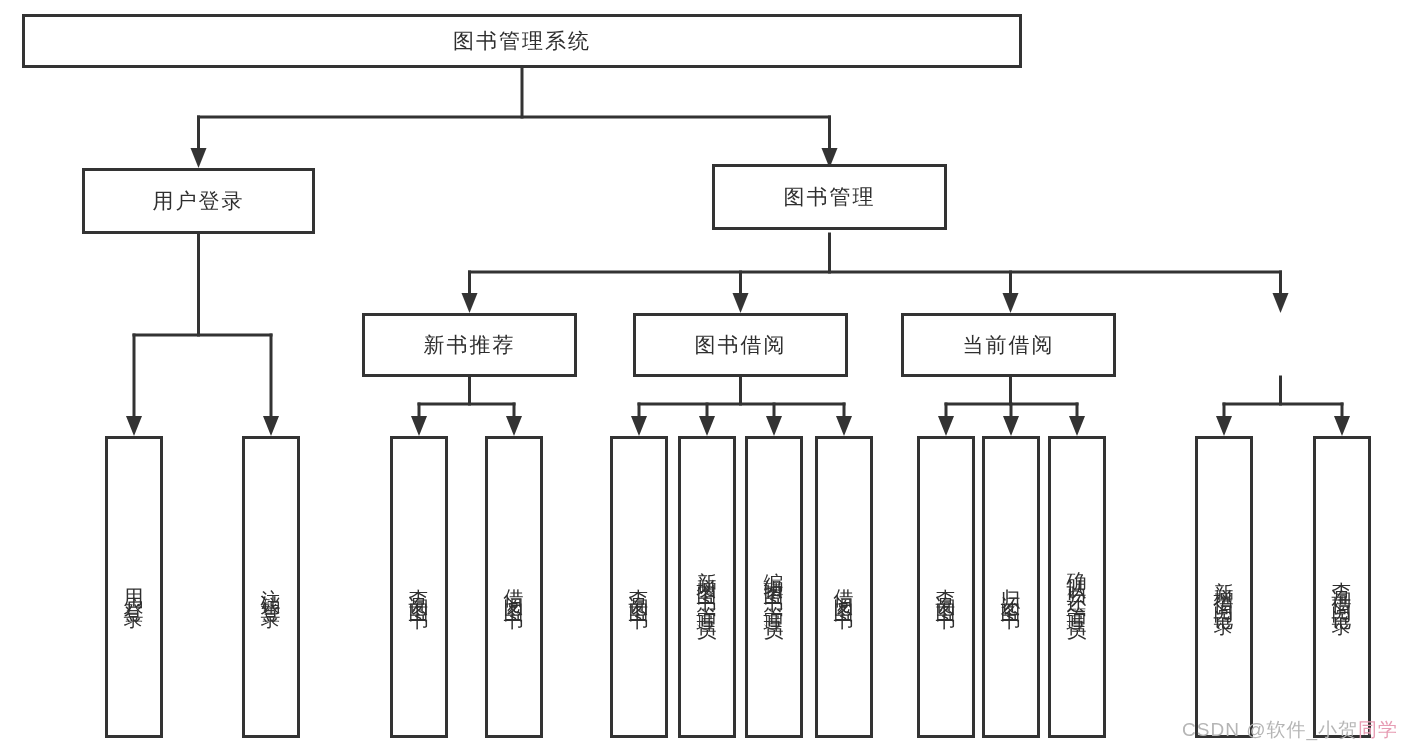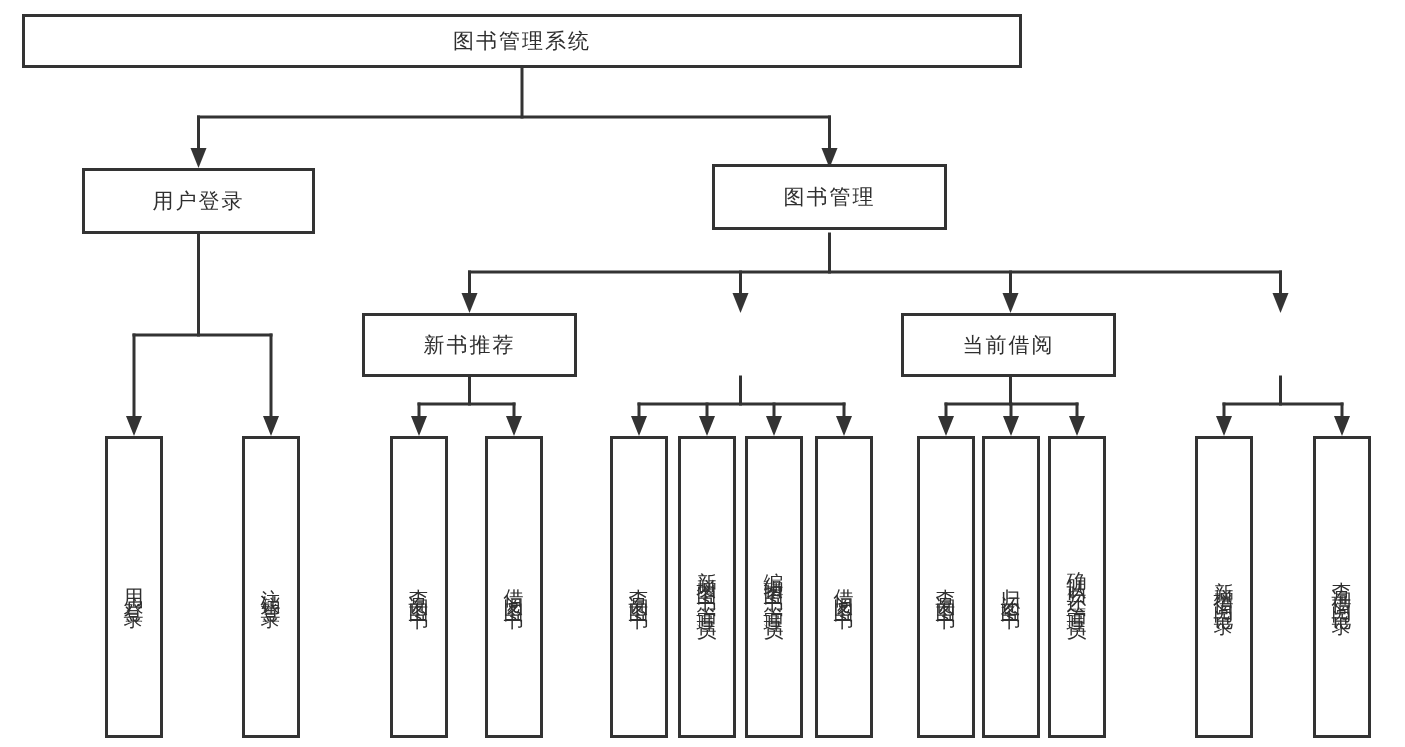--- a/index.html
+++ b/index.html
@@ -126,20 +126,23 @@
   <div class="node hnode" style="left:82px;top:168px;width:233px;height:66px">
     <span class="lbl">用户登录</span>
   </div>
   <div class="node hnode" style="left:712px;top:164px;width:235px;height:66px">
     <span class="lbl">图书管理</span>
   </div>
 
   <div class="node hnode" style="left:362px;top:313px;width:215px;height:64px">
     <span class="lbl">新书推荐</span>
   </div>
+  <div class="node hnode" style="left:633px;top:313px;width:215px;height:64px">
+    <span class="lbl">图书借阅</span>
+  </div>
   <div class="node hnode" style="left:901px;top:313px;width:215px;height:64px">
     <span class="lbl">当前借阅</span>
   </div>
 
   <div class="node vnode" style="left:105px;top:436px;width:58px;height:302px">
     <span class="vlbl">用户登录</span>
   </div>
   <div class="node vnode" style="left:242px;top:436px;width:58px;height:302px">
     <span class="vlbl">注销登录</span>
   </div>
@@ -174,14 +177,17 @@
     <span class="vlbl">确认归还（管理员）</span>
   </div>
 
   <div class="node vnode" style="left:1195px;top:436px;width:58px;height:302px">
     <span class="vlbl">新增借阅记录</span>
   </div>
   <div class="node vnode" style="left:1313px;top:436px;width:58px;height:302px">
     <span class="vlbl">查询借阅记录</span>
   </div>
 
+  <div class="watermark">
+    <span class="wm-gray">CSDN @软件_小贺</span><span class="wm-pink">同学</span>
+  </div>
 
 </div>
 
 </body></html>

